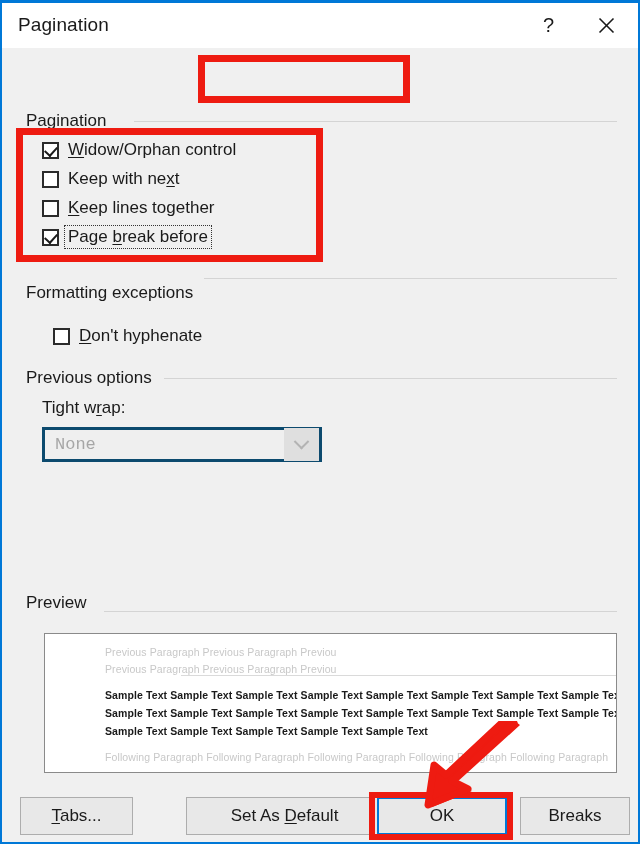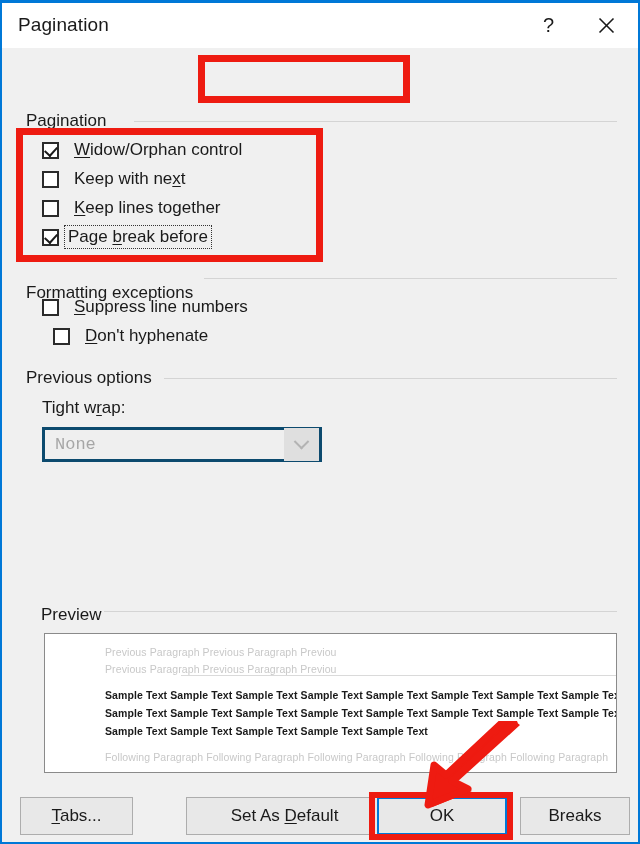--- a/index.html
+++ b/index.html
@@ -140,21 +140,21 @@
     position: absolute;
     left: 3px;
     top: 0px;
     width: 6px;
     height: 10px;
     border: solid #1a1a1a;
     border-width: 0 2px 2px 0;
     transform: rotate(42deg);
   }
   .chklabel {
-    margin-left: 15px;
+    margin-left: 9px;
     font-size: 17px;
     color: #1a1a1a;
   }
   .focusring .chklabel {
     outline: 1px dotted #333;
     outline-offset: 1px;
     padding: 0 2px;
     margin-left: 7px;
   }
 
@@ -326,43 +326,39 @@
     </div>
 
     <div class="chkrow focusring" style="left:38px; top:129px;">
       <span class="cbox checked"></span>
       <span class="chklabel">Page <span class="u">b</span>reak before</span>
     </div>
 
     <div class="grouphdr" style="left:22px; top:186px;">Formatting exceptions</div>
     <div class="grouprule" style="left:200px; top:181px; width:413px;"></div>
 
-    <div class="chkrow" style="left:38px; top:199px;">
-      <span class="cbox"></span>
-      <span class="chklabel"><span class="u">S</span>uppress line numbers</span>
-    </div>
 
     <div class="chkrow" style="left:38px; top:228px;padding-left:11px;">
       <span class="cbox"></span>
       <span class="chklabel"><span class="u">D</span>on't hyphenate</span>
     </div>
 
     <div class="grouphdr" style="left:22px; top:271px;">Previous options</div>
     <div class="grouprule" style="left:160px; top:281px; width:453px;"></div>
 
     <div class="sublabel" style="left:38px; top:301px;">Tight w<span class="u">r</span>ap:</div>
 
     <div class="combo" style="top:330px;">
       <span class="val">None</span>
       <span class="arrowbox">
         <span class="chev"></span>
       </span>
     </div>
 
-    <div class="grouphdr" style="left:22px; top:508px;margin-left:15px;">Preview</div>
+    <div class="grouphdr" style="left:22px; top:496px;">Preview</div>
     <div class="grouprule" style="left:100px; top:514px; width:513px;"></div>
   </div>
 
   <div class="previewbox">
     <div class="pvline pv-grey" style="top:12px;">Previous Paragraph Previous Paragraph Previou</div>
     <div class="pvline pv-grey" style="top:29px;">Previous Paragraph Previous Paragraph Previou</div>
     <div class="pv-rule" style="left:136px; top:41px; width:437px;"></div>
     <div class="pvline pv-dark" style="top:55px;">Sample Text Sample Text Sample Text Sample Text Sample Text Sample Text Sample Text Sample Text</div>
     <div class="pvline pv-dark" style="top:73px;">Sample Text Sample Text Sample Text Sample Text Sample Text Sample Text Sample Text Sample Text</div>
     <div class="pvline pv-dark" style="top:91px;">Sample Text Sample Text Sample Text Sample Text Sample Text</div>

